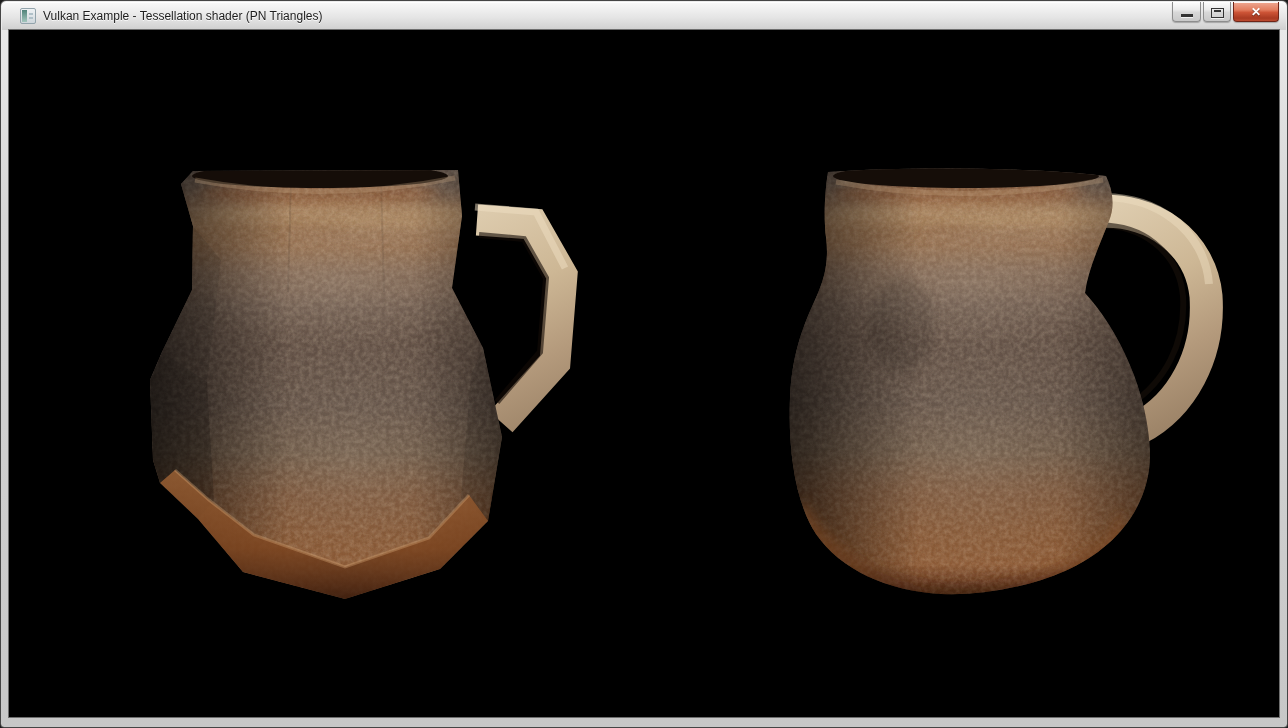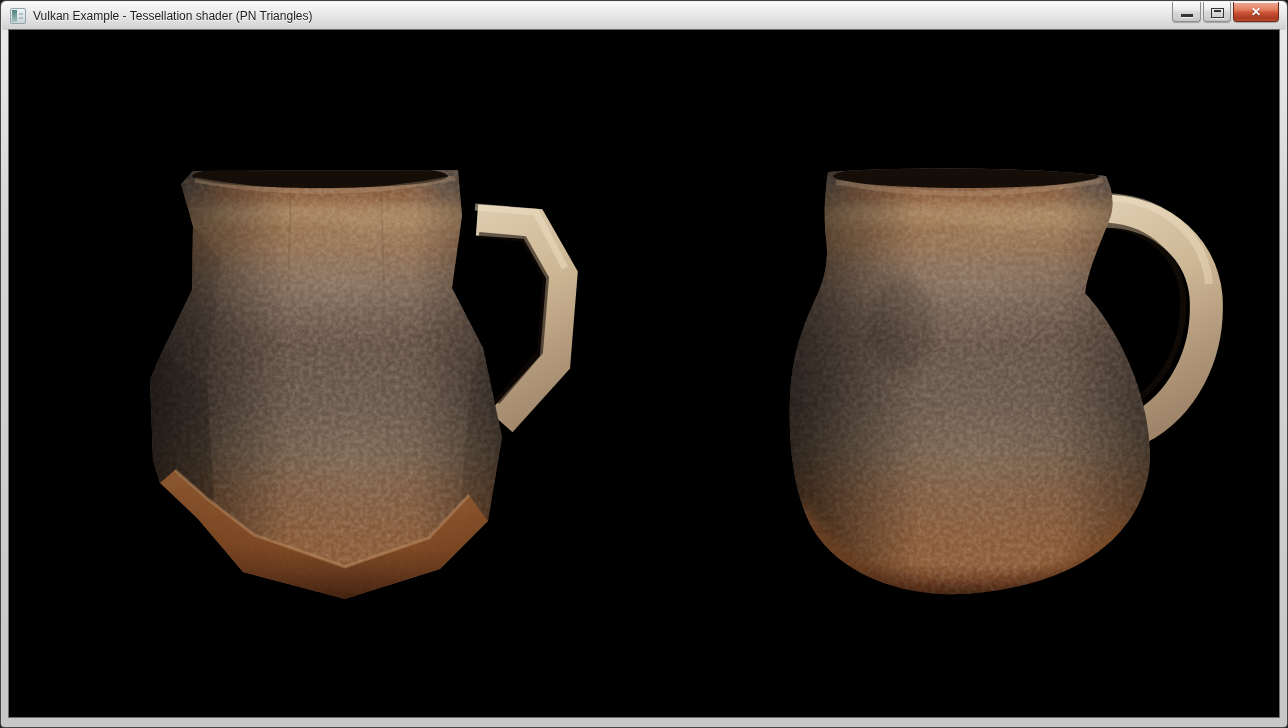--- a/index.html
+++ b/index.html
@@ -2,21 +2,21 @@
 <html><head>
 <meta charset="utf-8">
 <style>
   html,body{margin:0;padding:0;width:1288px;height:728px;background:#1c1c1c;overflow:hidden;
             font-family:"Liberation Sans",sans-serif;}
   .window{position:absolute;left:0;top:0;width:1286px;height:726px;border:1px solid #454545;
           border-radius:6px 6px 4px 4px;
           background:linear-gradient(#ececec,#d6d6d6 30%,#c7c7c7);}
   .titlebar{position:absolute;top:1px;left:1px;right:1px;height:28px;border-radius:5px 5px 0 0;
             background:linear-gradient(#f9f9f9,#e5e5e5 55%,#cfcfcf);
-            box-shadow:inset 0 1px 0 #ffffff;display:flex;align-items:center;}
+            box-shadow:inset 0 1px 0 #ffffff;display:flex;align-items:center;padding-left:10px;}
   .appicon{width:16px;height:16px;margin-left:8px;position:relative;flex:0 0 auto;
            border:1px solid #93a4ac;border-radius:2px;
            background:linear-gradient(180deg,#eef2f4,#cfd7dc);box-sizing:border-box;}
   .appicon .pane-left{position:absolute;left:1px;top:1px;bottom:1px;width:5px;
            background:linear-gradient(#4f837a,#a3c6bd);}
   .appicon .pane-lines{position:absolute;left:8px;top:4px;right:2px;height:2px;
            background:#afc0c8;box-shadow:0 4px 0 #afc0c8;}
   .title-text{margin-left:7px;font-size:12px;color:#1d1d1d;white-space:nowrap;
            text-shadow:0 1px 0 rgba(255,255,255,.8);}
   .caption-buttons{position:absolute;top:0;right:7px;display:flex;gap:2px;}

